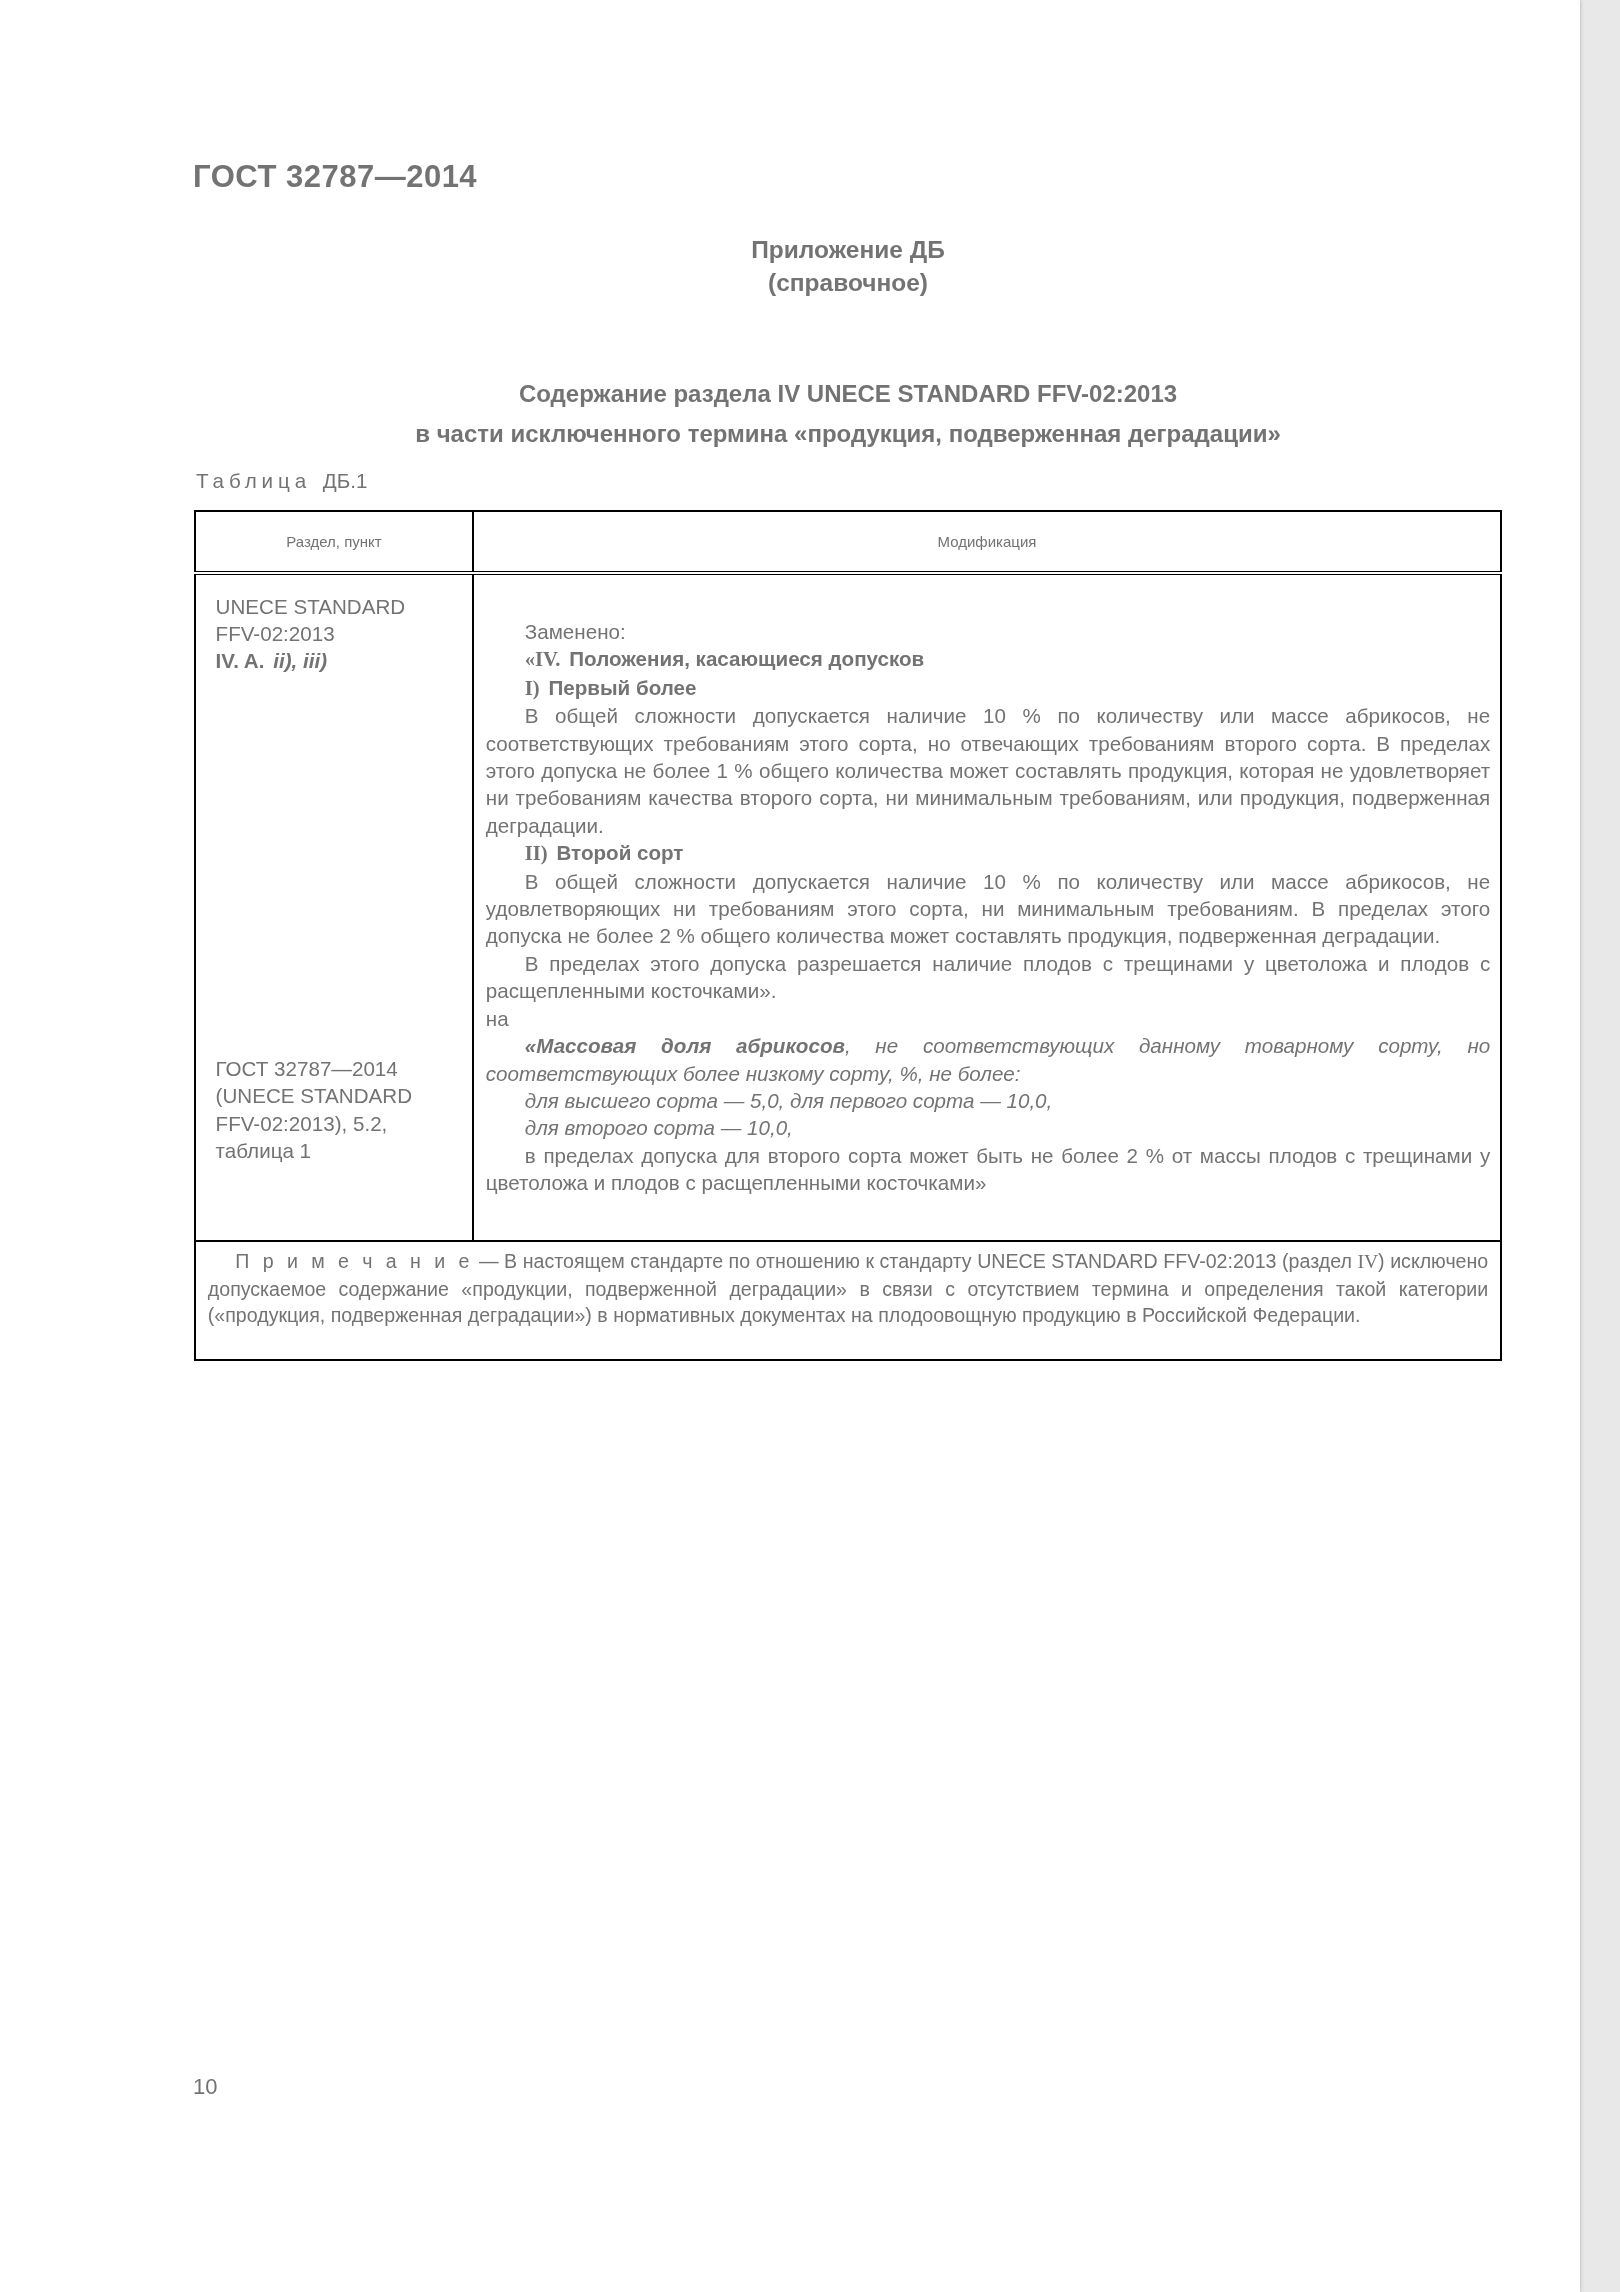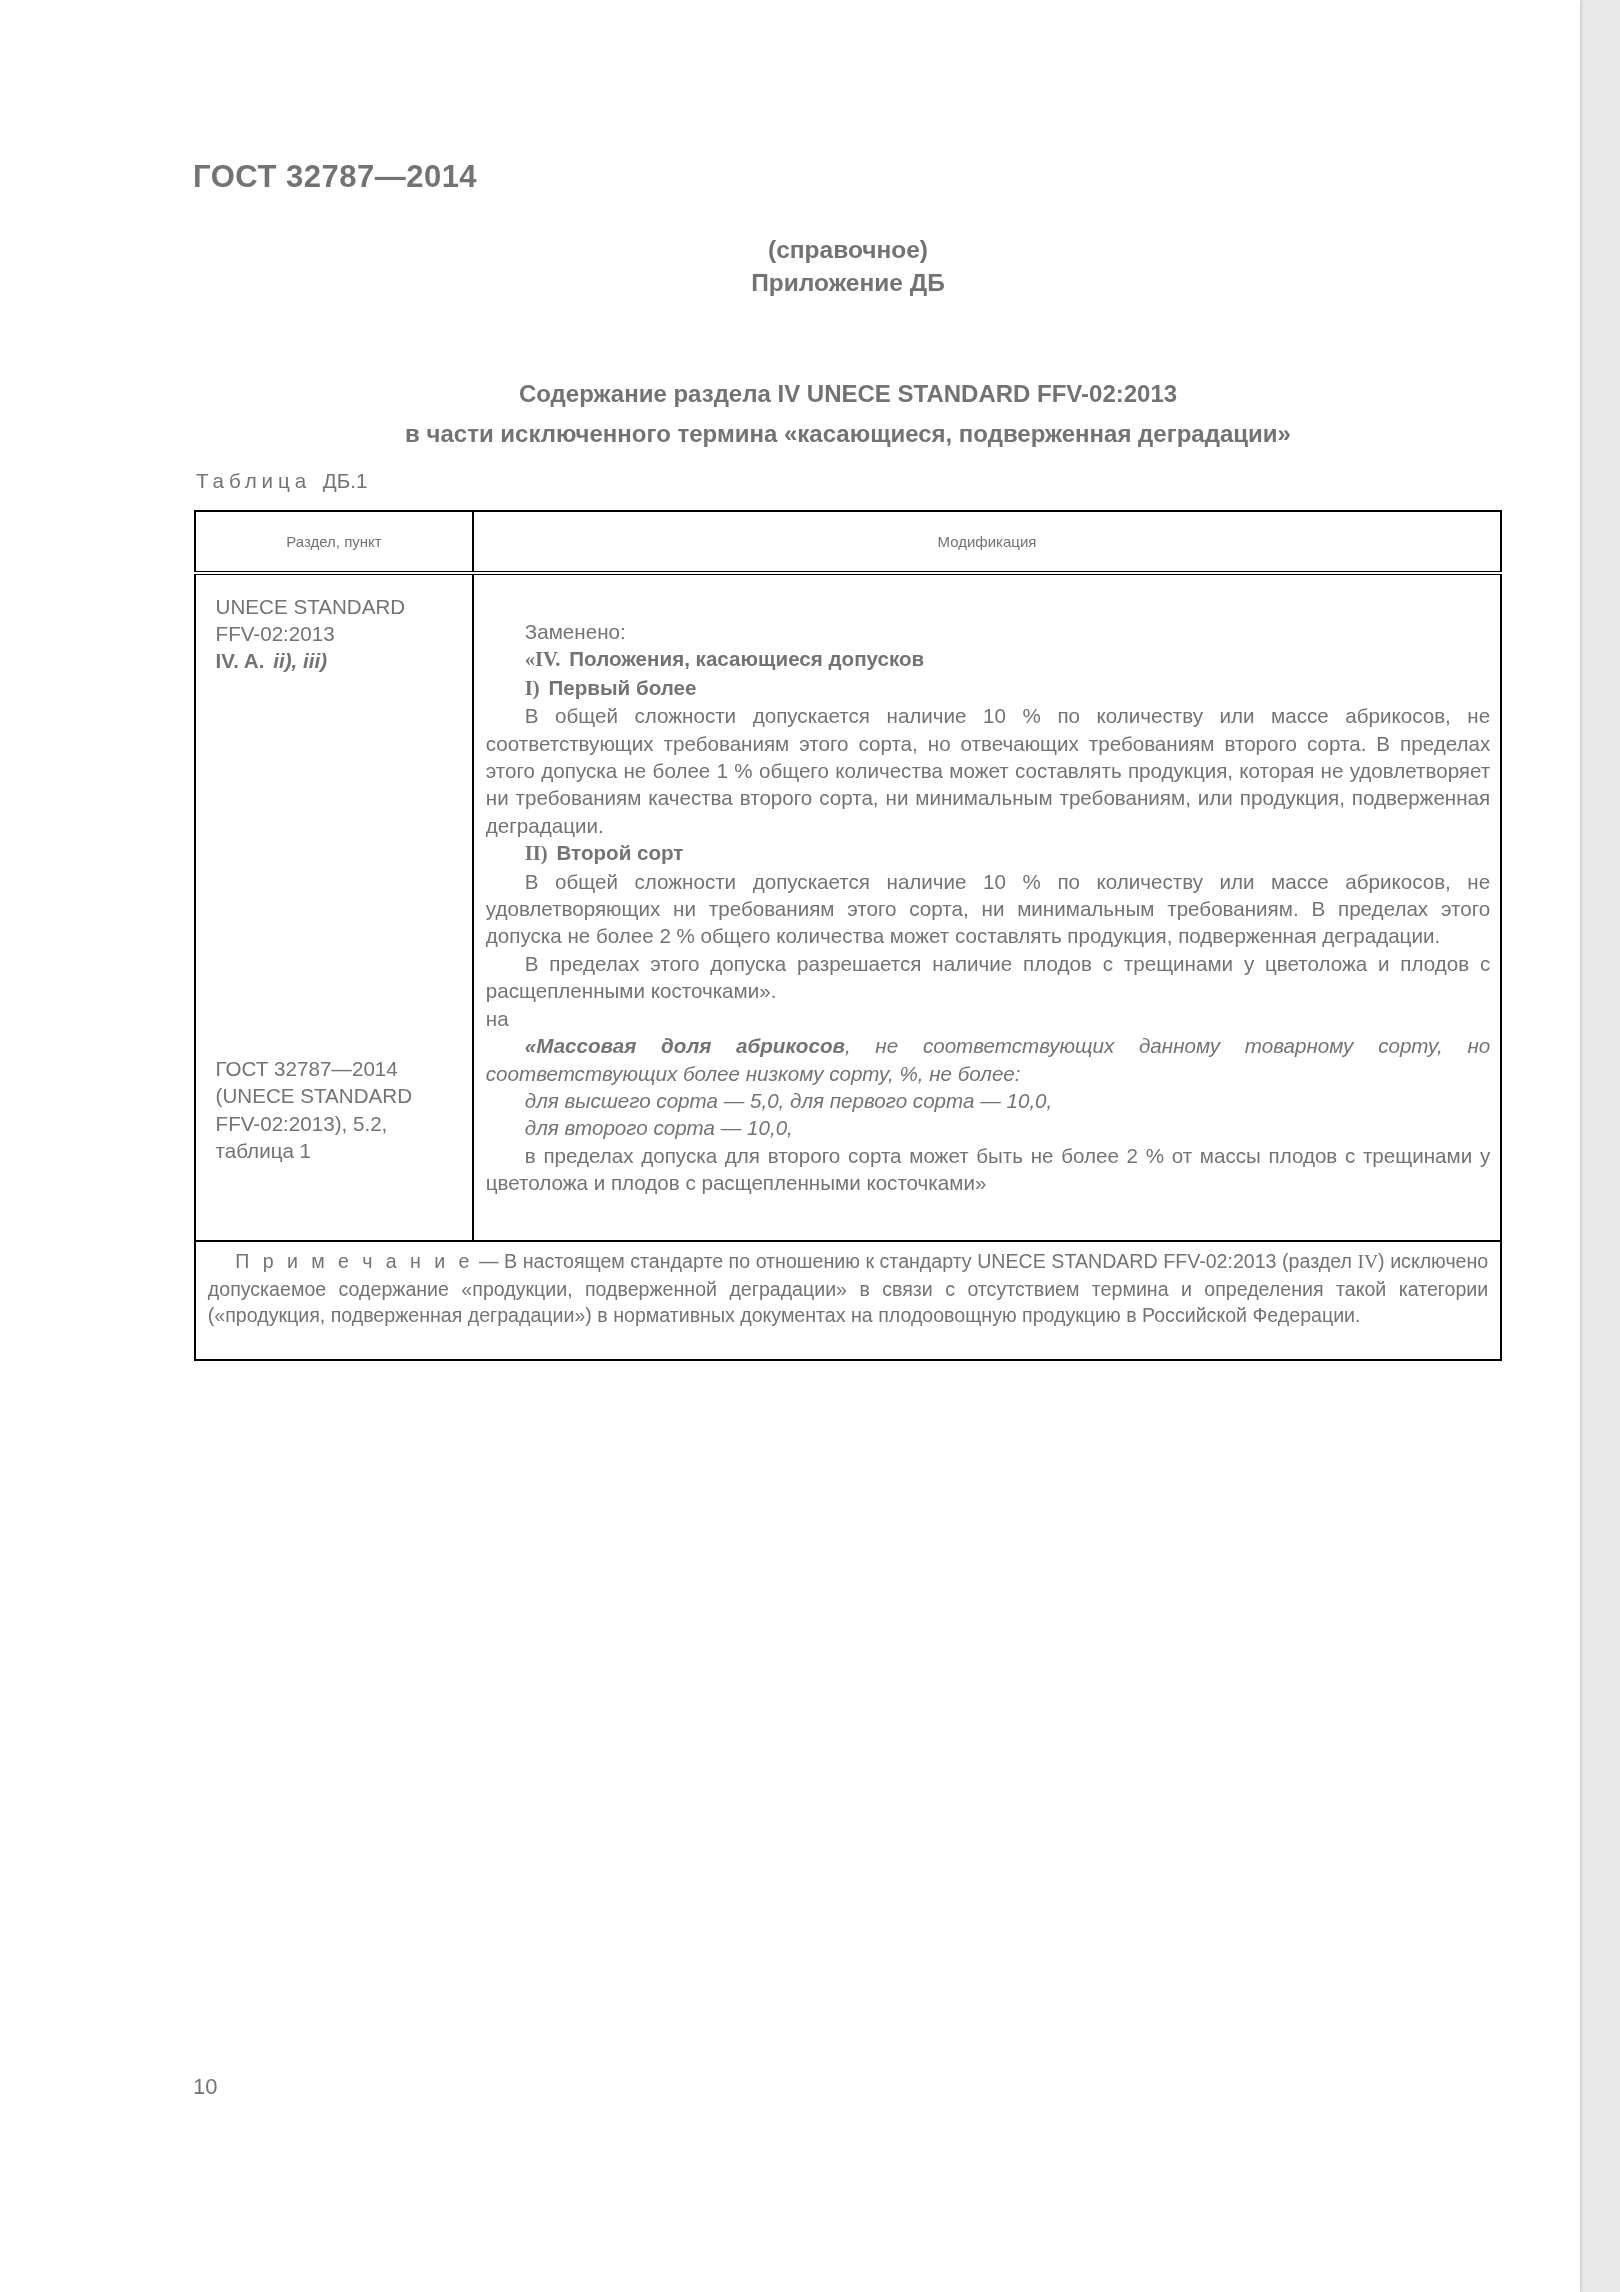--- a/index.html
+++ b/index.html
@@ -68,27 +68,27 @@
   .page-num{position:absolute;left:193px;top:2074px;font-size:22px;}
 </style>
 </head>
 <body>
 
 <div class="page">
 
   <div class="doc-code">ГОСТ 32787—2014</div>
 
   <div class="appendix">
+    <div>Приложение ДБ</div>
     <div>(справочное)</div>
-    <div>Приложение ДБ</div>
   </div>
 
   <div class="main-title">
     <div>Содержание раздела IV UNECE STANDARD FFV-02:2013</div>
-    <div>в части исключенного термина «касающиеся, подверженная деградации»</div>
+    <div>в части исключенного термина «продукция, подверженная деградации»</div>
   </div>
 
   <div class="table-caption"><span class="spaced">Таблица</span><span class="cap-num">ДБ.1</span></div>
 
   <table class="doc-table">
     <colgroup>
         <col class="col1">
         <col class="col2">
       </colgroup>
     <thead>

